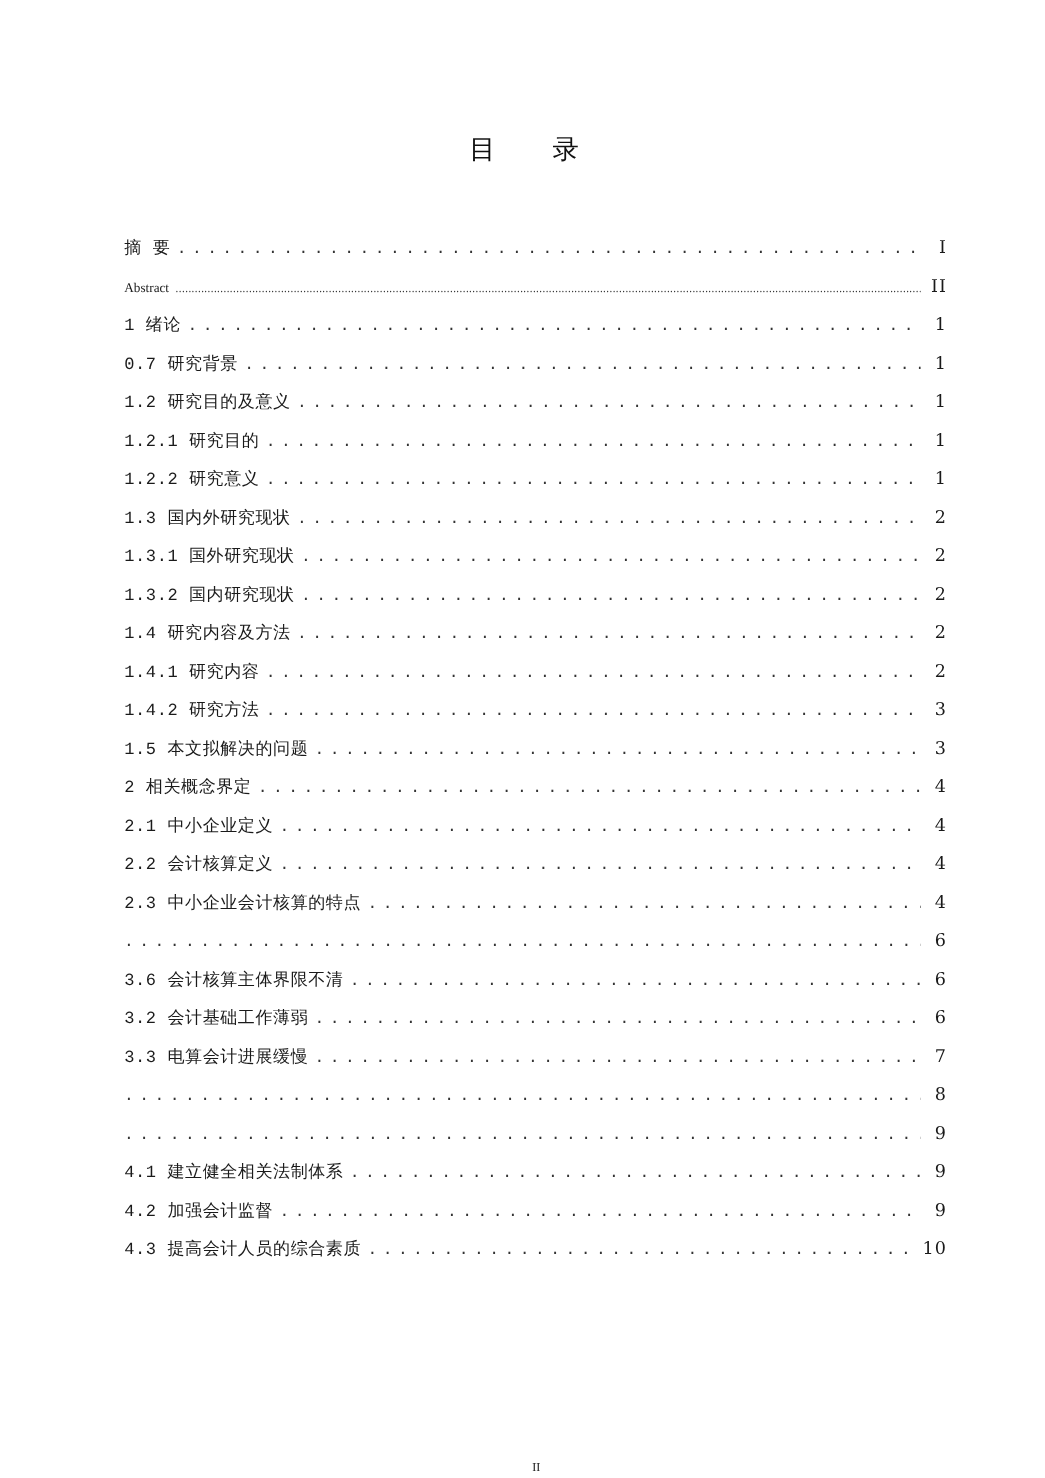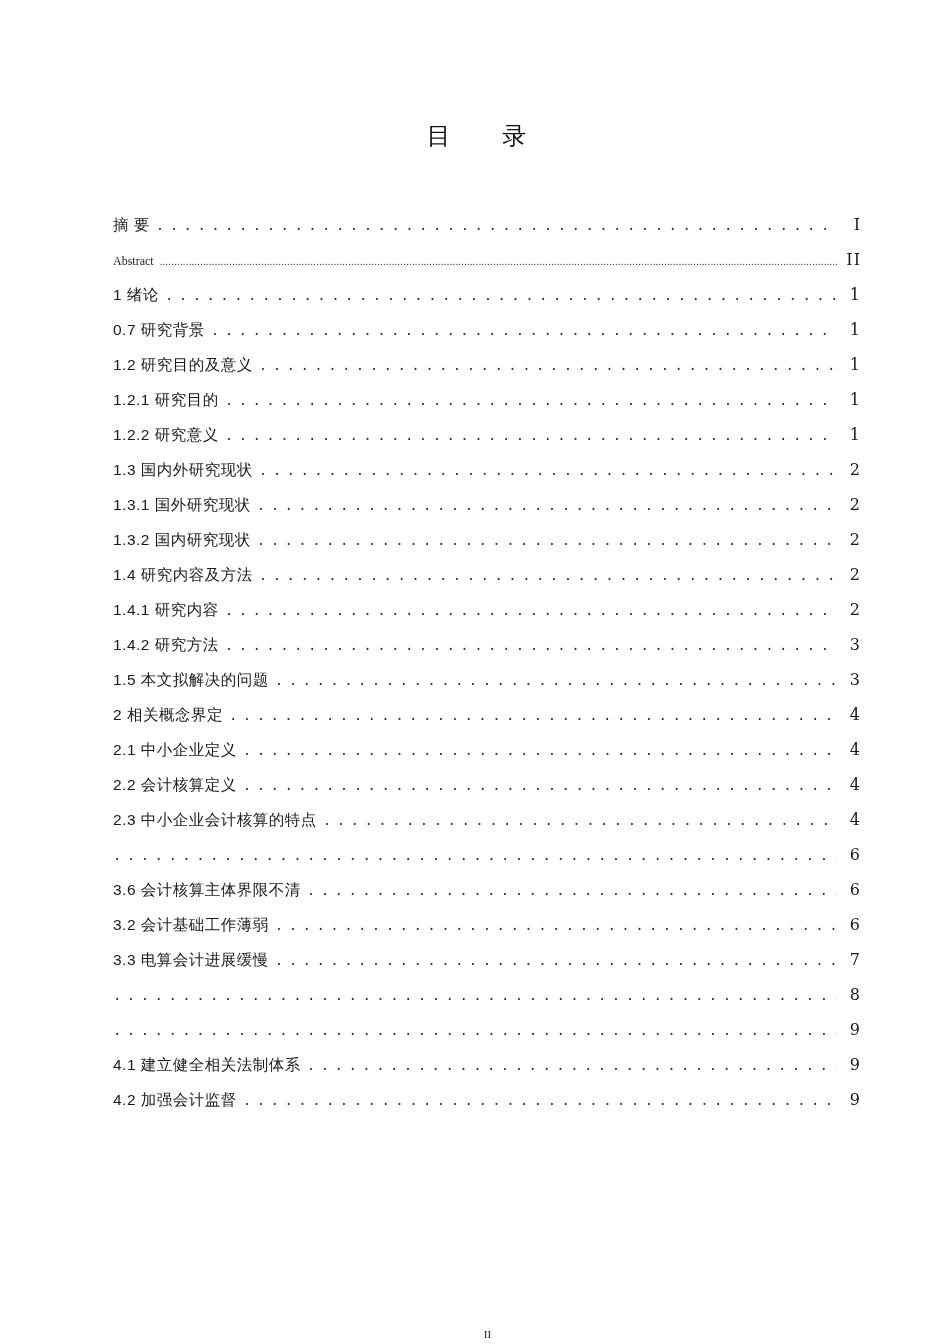--- a/index.html
+++ b/index.html
@@ -3,21 +3,21 @@
   <meta charset="utf-8">
   <style>
     html, body { margin: 0; padding: 0; background: #ffffff; }
     body { width: 950px; height: 1344px; position: relative; overflow: hidden;
            font-family: "DejaVu Serif", serif; color: #1a1a1a; }
     .title { position: absolute; top: 120px; left: 0; width: 975px; text-align: center;
              font-family: "DejaVu Sans", sans-serif; font-size: 24px; letter-spacing: 22px; color: #111; }
     .toc { position: absolute; top: 210px; left: 113px; width: 748px; }
     .row { display: flex; align-items: baseline; height: 35px; line-height: 30px;
            font-size: 16px; letter-spacing: 1px; }
-    .row .label { white-space: nowrap; padding-right: 6px; font-family: Liberation Sans, sans-serif; font-size: 15.5px; letter-spacing: 0.5px; }
+    .row .label { white-space: nowrap; padding-right: 6px; font-family: Liberation Mono, monospace; font-size: 15.5px; letter-spacing: 0.5px; }
     .row .leader { flex: 1; overflow: hidden; white-space: nowrap; color: #333;
                    font-family: "DejaVu Sans Mono", monospace; font-size: 14px; letter-spacing: 2.9px; }
     .row .leader::after { content: ". . . . . . . . . . . . . . . . . . . . . . . . . . . . . . . . . . . . . . . . . . . . . . . . . . . . . . . . . . . . . . . . . . . . . . . . . . . . . . . . . . . . . . . . . . . . . . . . . . . . . . . ."; letter-spacing: -1.5px; }
     .row .page { white-space: nowrap; padding-left: 8px; min-width: 16px; text-align: right;
                  font-family: "DejaVu Serif", serif; font-size: 16px; }
     .row.latin .label { font-family: "Liberation Serif", serif; font-size: 12px; letter-spacing: 0; }
     .row.latin .leader { font-family: "Liberation Serif", serif; font-size: 10px; letter-spacing: 0; }
     .row.latin .leader::after { content: "......................................................................................................................................................................................................................................................................................"; letter-spacing: 0.4px; }
     .footer { position: absolute; top: 1328px; left: 0; width: 975px; text-align: center;
               font-family: "Liberation Serif", serif; font-size: 11px; color: #222; }
@@ -148,15 +148,20 @@
     <div class="row">
       <span class="label">4.1 建立健全相关法制体系</span>
       <span class="leader"></span>
       <span class="page">9</span>
     </div>
     <div class="row">
       <span class="label">4.2 加强会计监督</span>
       <span class="leader"></span>
       <span class="page">9</span>
     </div>
+    <div class="row">
+      <span class="label">4.3 提高会计人员的综合素质</span>
+      <span class="leader"></span>
+      <span class="page">10</span>
+    </div>
   </div>
 
 <div class="footer">II</div>
 
 </body></html>

